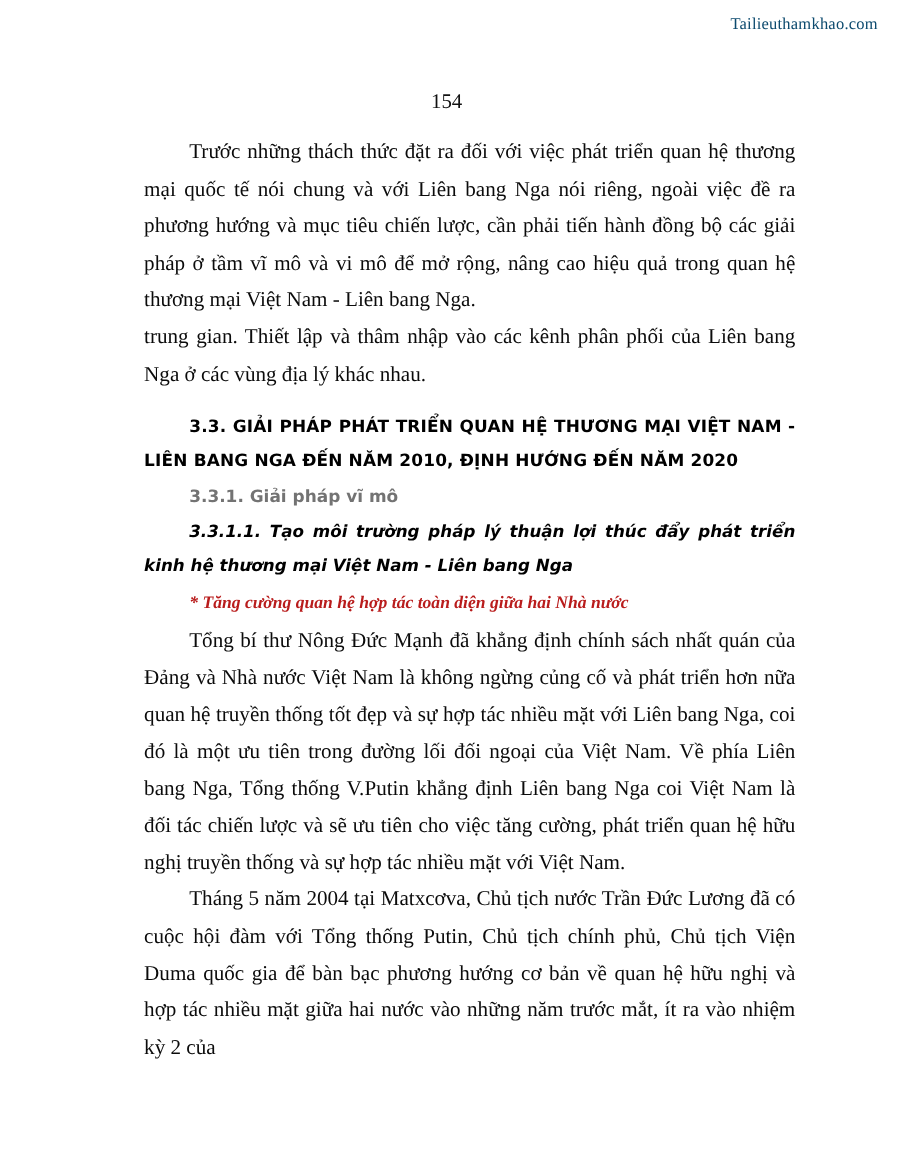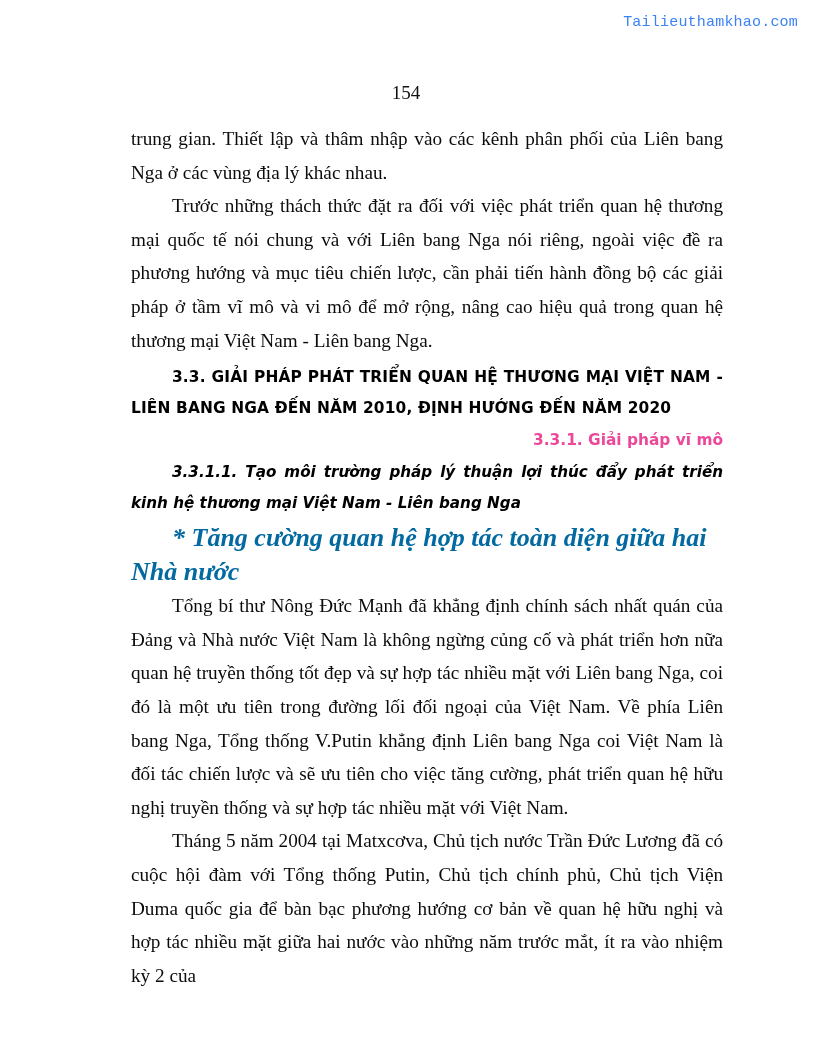--- a/index.html
+++ b/index.html
@@ -23,24 +23,24 @@
     width: 816px;
     height: 1056px;
     background: #ffffff;
   }
 
   
   .watermark {
     position: absolute;
     top: 14px;
     right: 18px;
-    font-family: Liberation Mono, monospace;
+    font-family: Liberation Serif, serif;
     font-size: 15px;
     letter-spacing: 0.2px;
-    color: #3b82f6;
+    color: #0c4a6e;
     white-space: nowrap;
     user-select: none;
   }
 
   
   .page-number {
     position: absolute;
     top: 82px;
     left: 0;
     width: 812px;
@@ -83,72 +83,72 @@
 
   
   p.heading-main {
     font-family: "DejaVu Sans", "Liberation Sans", sans-serif;
     font-size: 15.4px;
     font-weight: bold;
     line-height: 31px;
     letter-spacing: 0.15px;
     text-indent: 41px;
     color: #000000;
-    margin-top: 5px;
+    margin-top: 16px;
   }
 
   
   p.heading-sub {
     font-family: "DejaVu Sans", "Liberation Sans", sans-serif;
     font-size: 15.4px;
     font-weight: bold;
     line-height: 33px;
     text-indent: 41px;
-    text-align: right;
-    color: #ec4899;
+    text-align: left;
+    color: #737373;
   }
 
   
   p.heading-subsub {
     font-family: "DejaVu Sans", "Liberation Sans", sans-serif;
     font-size: 15.2px;
     font-weight: bold;
     font-style: italic;
     line-height: 31px;
     text-indent: 41px;
     color: #000000;
   }
 
   
   p.starline {
     font-family: "Liberation Serif", "DejaVu Serif", serif;
-    font-size: 26px;
+    font-size: 16px;
     font-weight: bold;
     font-style: italic;
     line-height: 34px;
     text-indent: 41px;
     text-align: left;
-    color: #0369a1;
+    color: #b91c1c;
     margin-top: 2px;
   }
 </style>
 </head>
 <body>
 
 <div class="page">
 
   <div class="watermark">Tailieuthamkhao.com</div>
 
   <div class="page-number">154</div>
 
   <div class="content">
 
+    <p class="body-par">Trước những thách thức đặt ra đối với việc phát triển quan hệ thương mại quốc tế nói chung và với Liên bang Nga nói riêng, ngoài việc đề ra phương hướng và mục tiêu chiến lược, cần phải tiến hành đồng bộ các giải pháp ở tầm vĩ mô và vi mô để mở rộng, nâng cao hiệu quả trong quan hệ thương mại Việt Nam - Liên bang Nga.</p>
+
     <p class="body-par no-indent">trung gian. Thiết lập và thâm nhập vào các kênh phân phối của Liên bang Nga ở các vùng địa lý khác nhau.</p>
-
-    <p class="body-par">Trước những thách thức đặt ra đối với việc phát triển quan hệ thương mại quốc tế nói chung và với Liên bang Nga nói riêng, ngoài việc đề ra phương hướng và mục tiêu chiến lược, cần phải tiến hành đồng bộ các giải pháp ở tầm vĩ mô và vi mô để mở rộng, nâng cao hiệu quả trong quan hệ thương mại Việt Nam - Liên bang Nga.</p>
 
     <p class="heading-main">3.3. GIẢI PHÁP PHÁT TRIỂN QUAN HỆ THƯƠNG MẠI VIỆT NAM - LIÊN BANG NGA ĐẾN NĂM 2010, ĐỊNH HƯỚNG ĐẾN NĂM 2020</p>
 
     <p class="heading-sub">3.3.1. Giải pháp vĩ mô</p>
 
     <p class="heading-subsub">3.3.1.1. Tạo môi trường pháp lý thuận lợi thúc đẩy phát triển kinh hệ thương mại Việt Nam - Liên bang Nga</p>
 
     <p class="starline">* Tăng cường quan hệ hợp tác toàn diện giữa hai Nhà nước</p>
 
 

